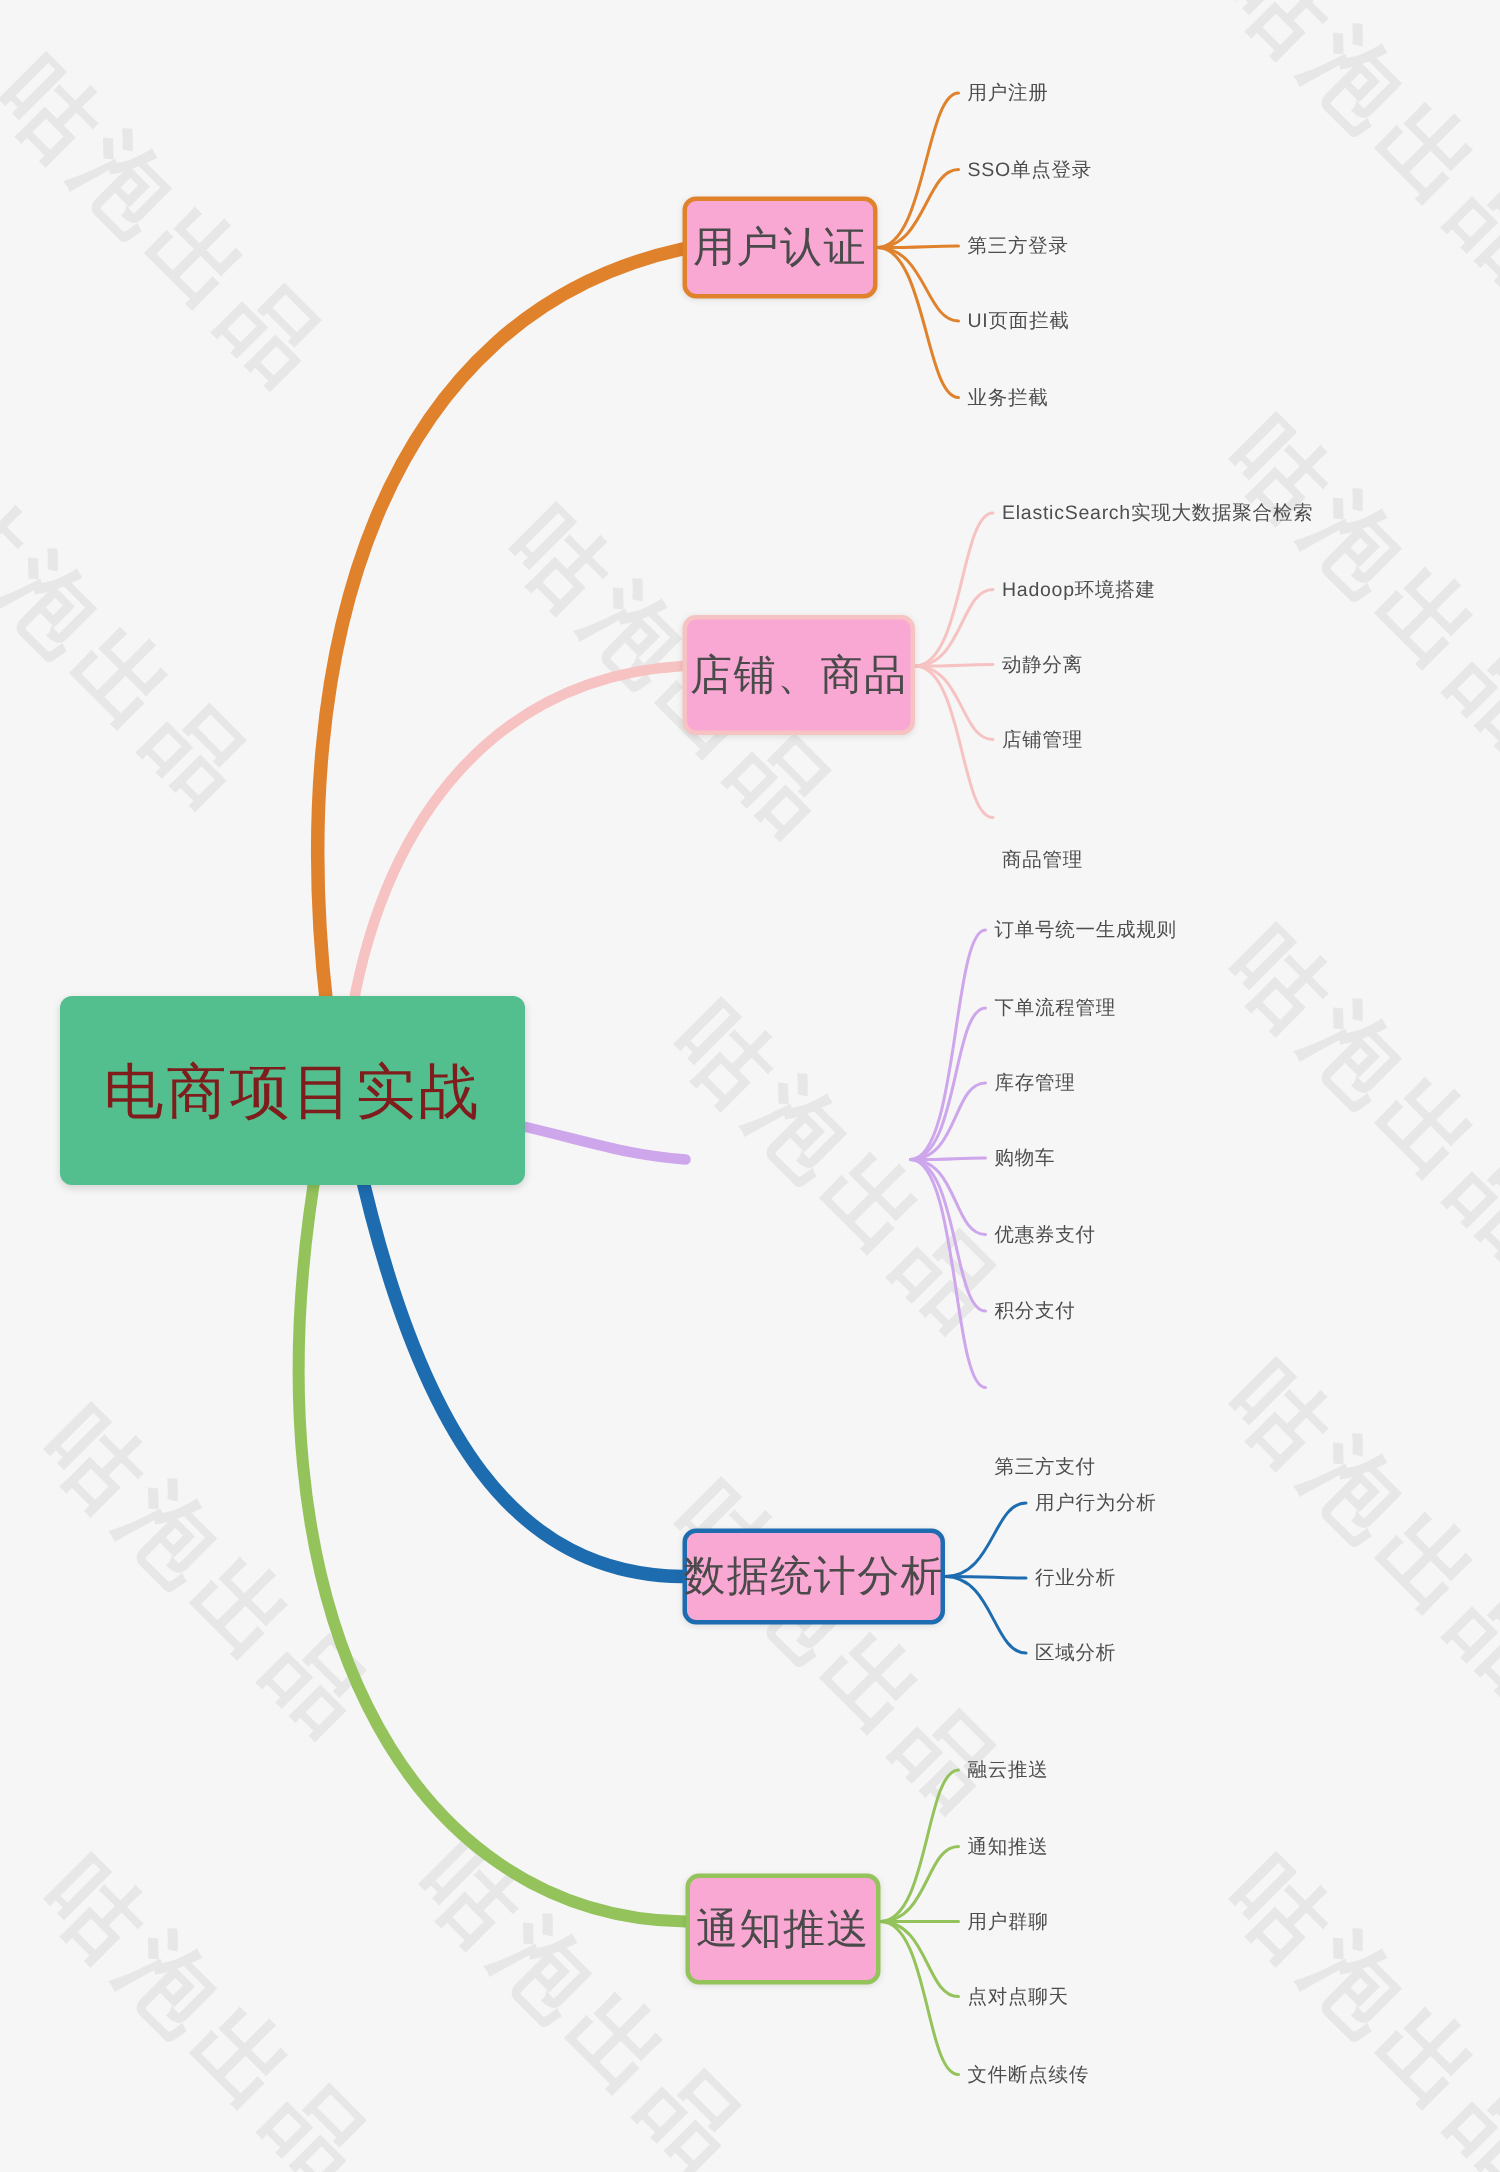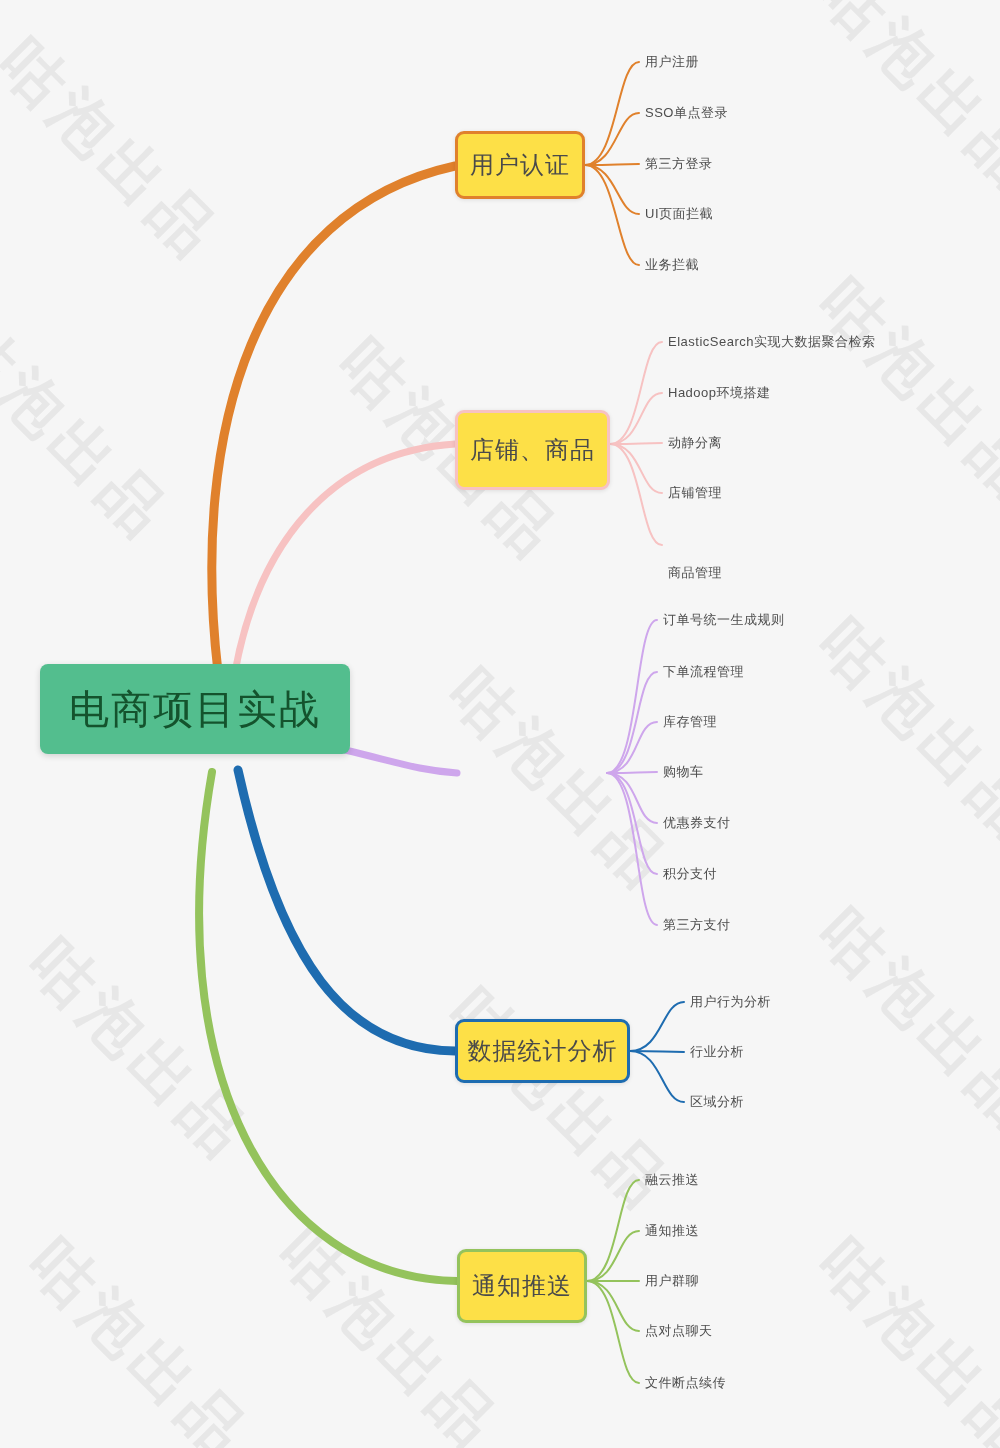--- a/index.html
+++ b/index.html
@@ -15,22 +15,22 @@
     transform:translate(-50%,-50%) rotate(45deg);
     user-select:none;pointer-events:none;
   }
   #connector-svg{position:absolute;left:0;top:0;z-index:1;}
   .node{position:absolute;z-index:2;display:flex;align-items:center;justify-content:center;box-sizing:border-box;}
   .root-node{
     border-radius:8px;color:#fff;font-size:40px;letter-spacing:2px;
     box-shadow:0 2px 6px rgba(0,0,0,0.15);white-space:nowrap;
   }
   .branch-box{
-    background:#fde047;border:3px solid #999;border-radius:9px;
-    color:#4a4a4a;font-size:24px;letter-spacing:1px;white-space:nowrap;
+    background:#f9a8d4;border:3px solid #999;border-radius:9px;
+    color:#4a4a4a;font-size:28px;letter-spacing:1px;white-space:nowrap;
     box-shadow:0 1px 4px rgba(0,0,0,0.10);
   }
   .child-node{
     position:absolute;z-index:2;transform:translateY(-50%);
     font-size:13px;color:#4d4d4d;white-space:nowrap;letter-spacing:0.5px;
   }
 </style>
 </head>
 <body>
 
@@ -78,21 +78,21 @@
       <path d="M 630 1051 C 662 1051, 662 1002, 684 1002" stroke="#1E6CB0" stroke-width="2" fill="none" stroke-linecap="round"></path>
       <path d="M 630 1051 C 662 1051, 662 1052, 684 1052" stroke="#1E6CB0" stroke-width="2" fill="none" stroke-linecap="round"></path>
       <path d="M 630 1051 C 662 1051, 662 1102, 684 1102" stroke="#1E6CB0" stroke-width="2" fill="none" stroke-linecap="round"></path>
       <path d="M 587 1281 C 619 1281, 617 1180, 639 1180" stroke="#94C35C" stroke-width="2" fill="none" stroke-linecap="round"></path>
       <path d="M 587 1281 C 619 1281, 617 1231, 639 1231" stroke="#94C35C" stroke-width="2" fill="none" stroke-linecap="round"></path>
       <path d="M 587 1281 C 619 1281, 617 1281, 639 1281" stroke="#94C35C" stroke-width="2" fill="none" stroke-linecap="round"></path>
       <path d="M 587 1281 C 619 1281, 617 1331, 639 1331" stroke="#94C35C" stroke-width="2" fill="none" stroke-linecap="round"></path>
       <path d="M 587 1281 C 619 1281, 617 1383, 639 1383" stroke="#94C35C" stroke-width="2" fill="none" stroke-linecap="round"></path>
     </svg>
 
-  <div class="node root-node" style="left: 40px; top: 664px; width: 310px; height: 90px; background: rgb(83, 190, 142); color: #14532d;">
+  <div class="node root-node" style="left: 40px; top: 664px; width: 310px; height: 126px; background: rgb(83, 190, 142); color: #7f1d1d;">
     <span>电商项目实战</span>
   </div>
 
   <div class="node branch-box" style="left: 455px; top: 131px; width: 130px; height: 68px; border-color: rgb(224, 129, 44);">
     <span>用户认证</span>
   </div>
   <div class="node branch-box" style="left: 455px; top: 410px; width: 155px; height: 80px; border-color: rgb(247, 194, 194);">
     <span>店铺、商品</span>
   </div>
   <div class="node branch-box" style="left: 455px; top: 1019px; width: 175px; height: 64px; border-color: rgb(30, 108, 176);">
@@ -113,21 +113,21 @@
   <div class="child-node" style="left:668px;top:443px;">动静分离</div>
   <div class="child-node" style="left:668px;top:493px;">店铺管理</div>
   <div class="child-node" style="left:668px;top:545px;margin-top:28px;">商品管理</div>
 
   <div class="child-node" style="left:663px;top:620px;">订单号统一生成规则</div>
   <div class="child-node" style="left:663px;top:672px;">下单流程管理</div>
   <div class="child-node" style="left:663px;top:722px;">库存管理</div>
   <div class="child-node" style="left:663px;top:772px;">购物车</div>
   <div class="child-node" style="left:663px;top:823px;">优惠券支付</div>
   <div class="child-node" style="left:663px;top:874px;">积分支付</div>
-  <div class="child-node" style="left:663px;top:925px;text-align:right;">第三方支付</div>
+  <div class="child-node" style="left:663px;top:978px;text-align:right;">第三方支付</div>
 
   <div class="child-node" style="left:690px;top:1002px;">用户行为分析</div>
   <div class="child-node" style="left:690px;top:1052px;">行业分析</div>
   <div class="child-node" style="left:690px;top:1102px;">区域分析</div>
 
   <div class="child-node" style="left:645px;top:1180px;">融云推送</div>
   <div class="child-node" style="left:645px;top:1231px;">通知推送</div>
   <div class="child-node" style="left:645px;top:1281px;">用户群聊</div>
   <div class="child-node" style="left:645px;top:1331px;">点对点聊天</div>
   <div class="child-node" style="left:645px;top:1383px;">文件断点续传</div>

